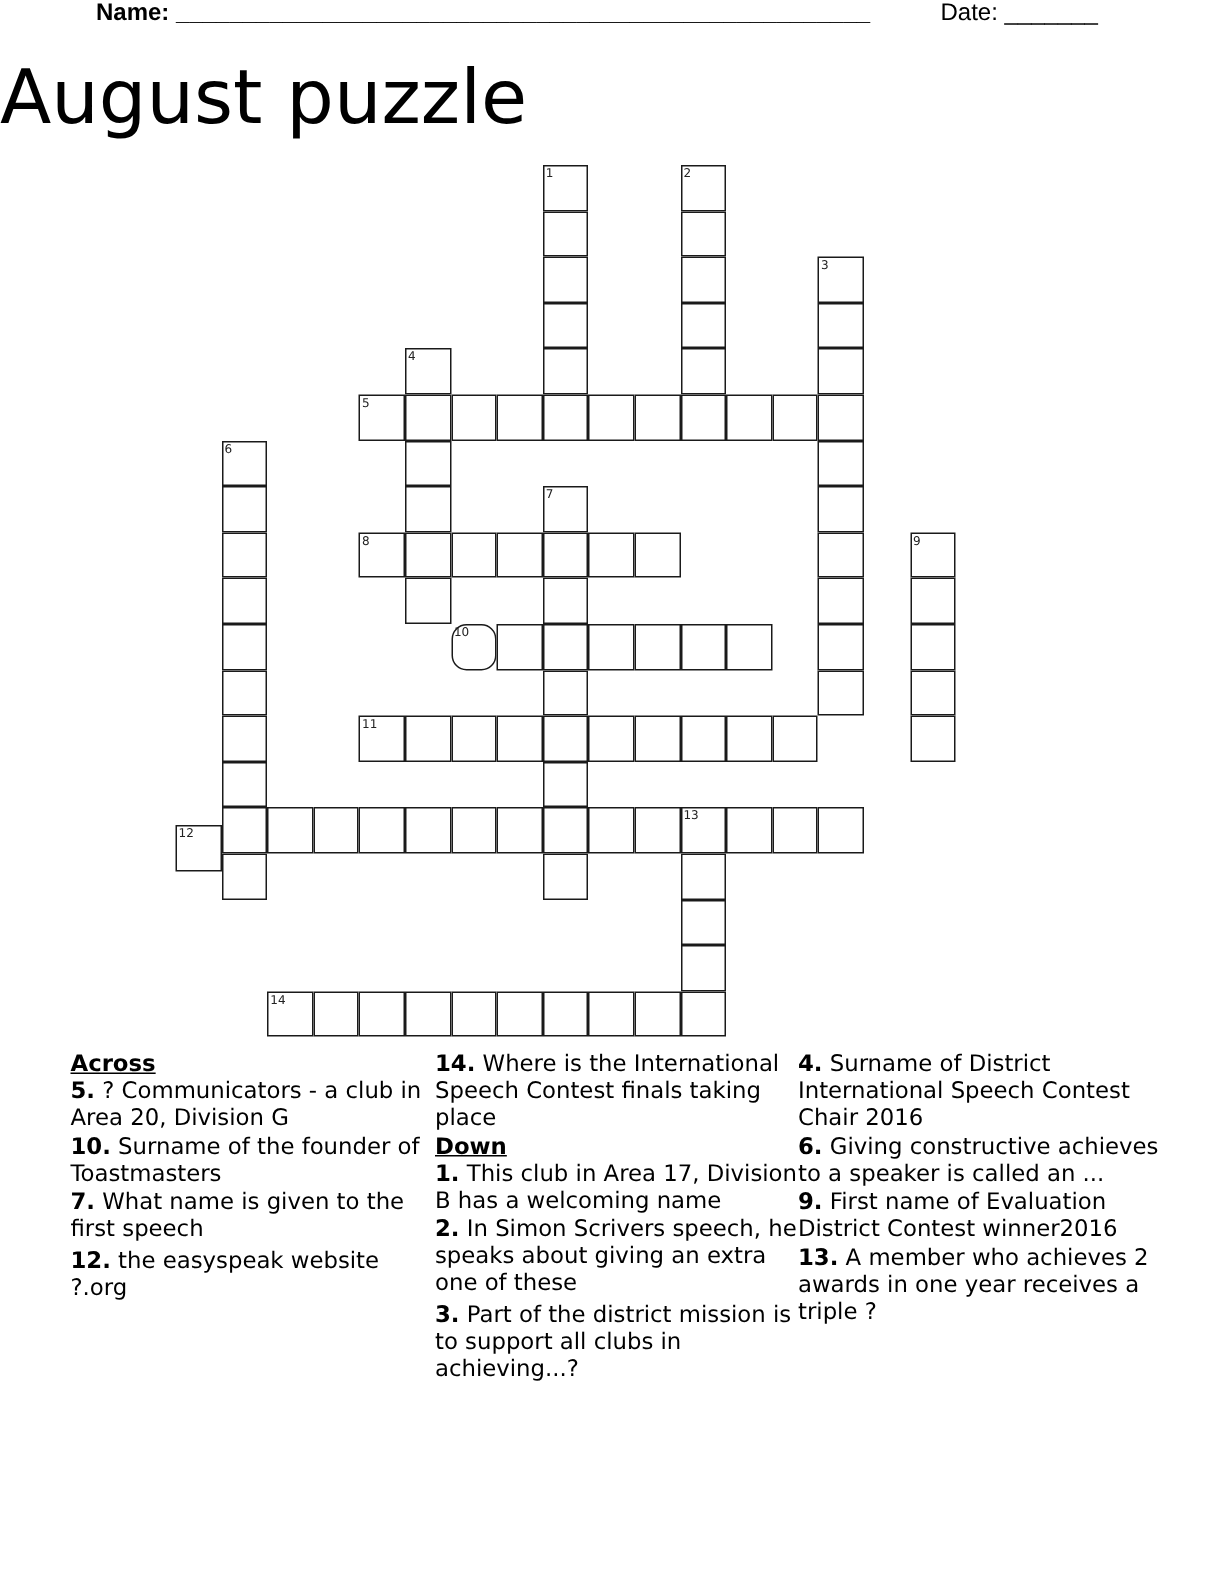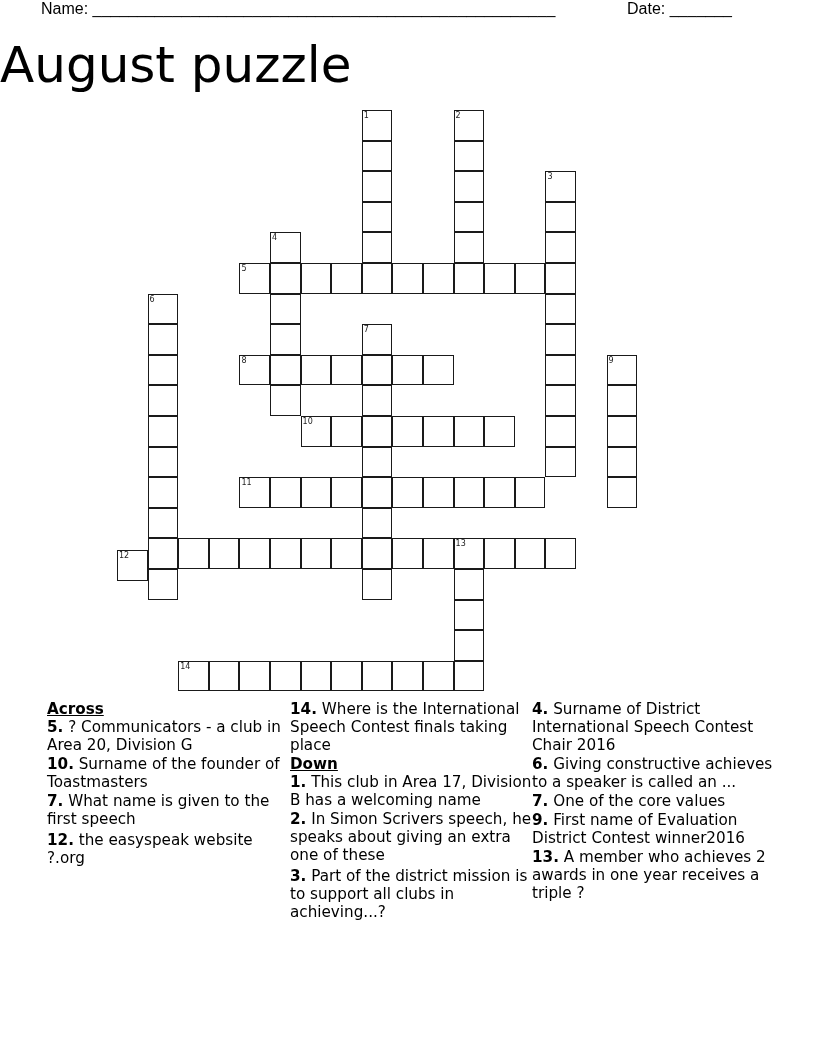--- a/index.html
+++ b/index.html
@@ -1,18 +1,18 @@
 <!DOCTYPE html>
 <html><head>
 <meta charset="utf-8">
 <style>
   html, body { margin: 0; padding: 0; background: #ffffff; }
   body { width: 816px; height: 1056px; position: relative; overflow: hidden; color: #000; }
   .hdr { position: absolute; top: 0; font-family: "Liberation Sans", sans-serif; font-size: 16px; line-height: 18px; white-space: pre; }
-  .hdr-name { left: 41px; }
+  .hdr-name { left: 64px; font-weight: bold; }
   .hdr-date { left: 627px; }
   .title { position: absolute; top: 30px; left: 0; width: 816px; font-family: "DejaVu Sans", sans-serif; font-size: 50px; line-height: 70px; letter-spacing: 0px; }
   .grid { position: absolute; left: 117px; top: 110px; width: 500px; height: 600px; }
   .cell { position: absolute; width: 30.6px; height: 30.6px; box-sizing: border-box; border: 1.5px solid #1a1a1a; background: #fff; }
   .cell .num { position: absolute; left: 1px; top: 0px; font-family: "DejaVu Sans", sans-serif; font-size: 8px; line-height: 9px; color: #222; }
   .clues { position: absolute; top: 700px; font-family: "DejaVu Sans", sans-serif; font-size: 15.2px; line-height: 18px; width: 245px; }
   .col1 { left: 47px; }
   .col2 { left: 290px; }
   .col3 { left: 532px; }
   .sec-head { font-weight: bold; text-decoration: underline; margin: 0; }
@@ -104,21 +104,21 @@
     <div class="cell" style="left: 214.2px; top: 244.8px;"></div>
     <div class="cell" style="left: 275.4px; top: 244.8px;"></div>
     <div class="cell" style="left: 306px; top: 244.8px;"></div>
     <div class="cell" style="left: 489.6px; top: 244.8px;">
       <span class="num">9</span>
     </div>
     <div class="cell" style="left: 489.6px; top: 275.4px;"></div>
     <div class="cell" style="left: 489.6px; top: 306px;"></div>
     <div class="cell" style="left: 489.6px; top: 336.6px;"></div>
     <div class="cell" style="left: 489.6px; top: 367.2px;"></div>
-    <div class="cell" style="left: 183.6px; top: 306px;">
+    <div class="cell" style="left: 183.6px; top: 306px; border-radius: 10px;">
       <span class="num">10</span>
     </div>
     <div class="cell" style="left: 214.2px; top: 306px;"></div>
     <div class="cell" style="left: 275.4px; top: 306px;"></div>
     <div class="cell" style="left: 306px; top: 306px;"></div>
     <div class="cell" style="left: 336.6px; top: 306px;"></div>
     <div class="cell" style="left: 367.2px; top: 306px;"></div>
     <div class="cell" style="left: 122.4px; top: 367.2px;">
       <span class="num">11</span>
     </div>
@@ -178,16 +178,15 @@
   <div class="sec-head">Down</div>
   <div class="clue"><span class="n">1.</span><span> This club in Area 17, Division B has a welcoming name</span></div>
   <div class="clue"><span class="n">2.</span><span> In Simon Scrivers speech, he speaks about giving an extra one of these</span></div>
   <div class="gap"></div>
   <div class="clue"><span class="n">3.</span><span> Part of the district mission is to support all clubs in achieving...?</span></div>
 </div>
 
 <div class="clues col3">
   <div class="clue"><span class="n">4.</span><span> Surname of District International Speech Contest Chair 2016</span></div>
   <div class="clue"><span class="n">6.</span><span> Giving constructive achieves to a speaker is called an ...</span></div>
-  <div class="clue"><span class="n">7.</span><span> One of the core values</span></div>
   <div class="clue"><span class="n">9.</span><span> First name of Evaluation District Contest winner2016</span></div>
   <div class="clue"><span class="n">13.</span><span> A member who achieves 2 awards in one year receives a triple ?</span></div>
 </div>
 
 </body></html>

